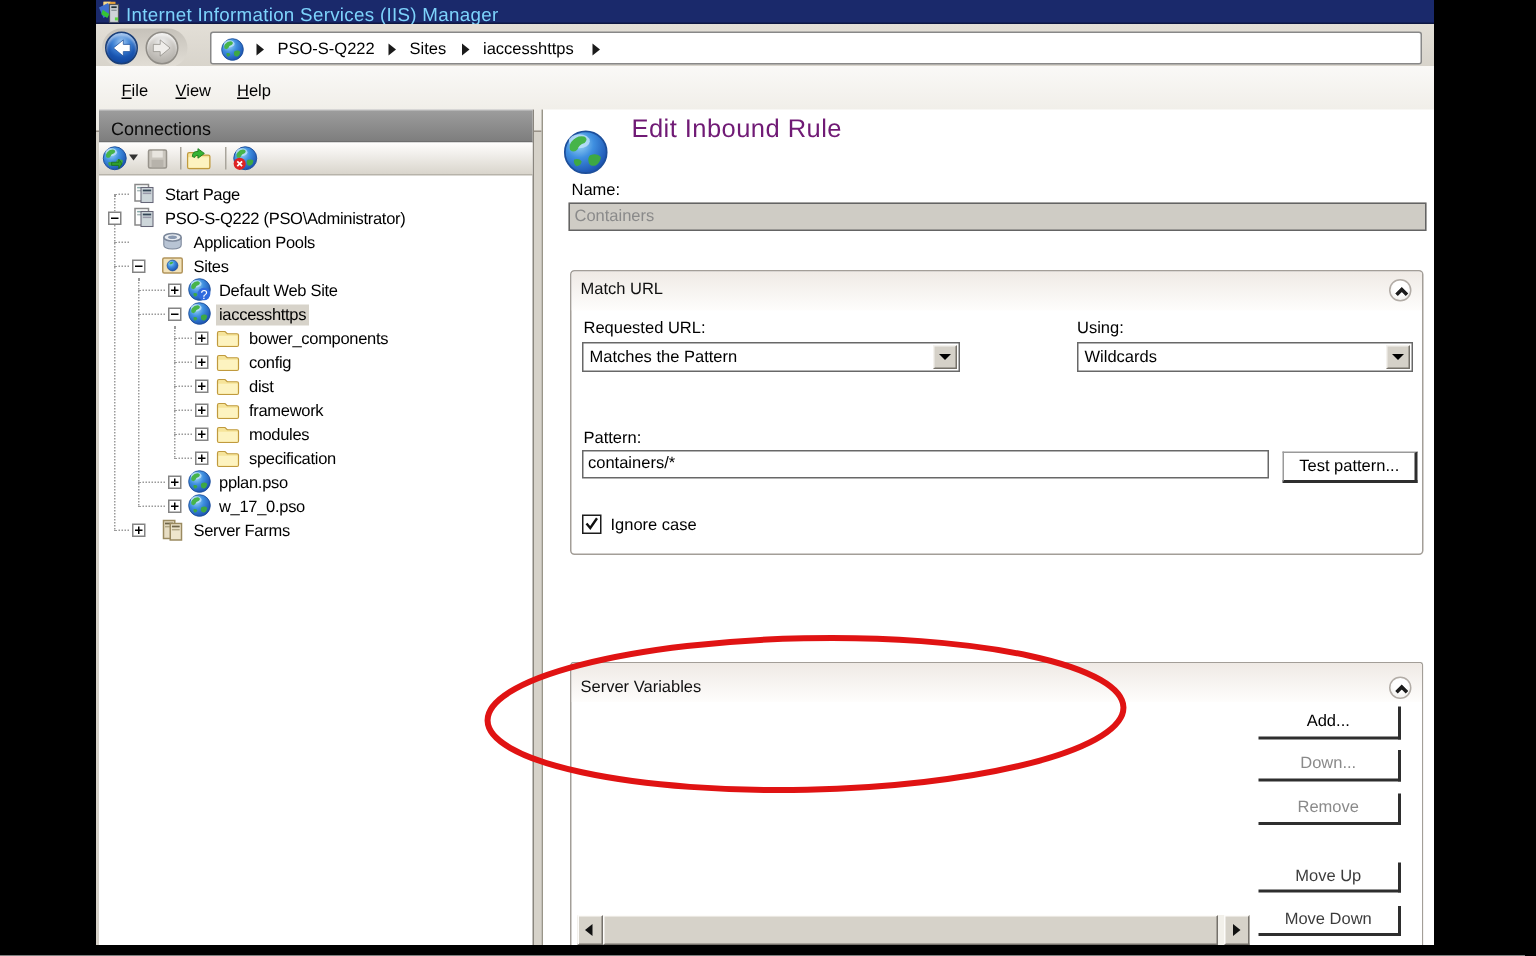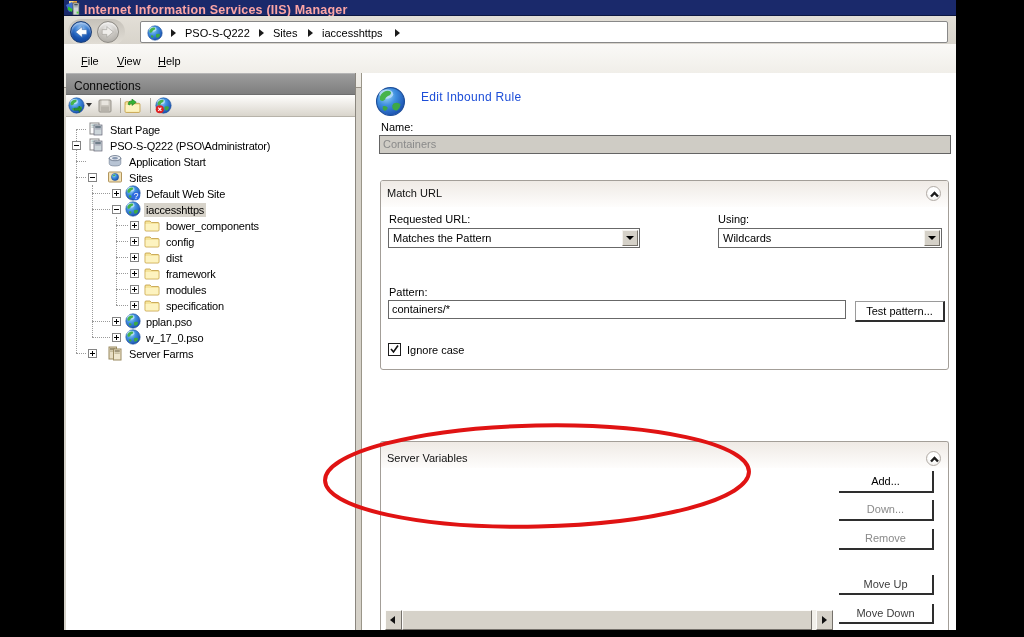--- a/index.html
+++ b/index.html
@@ -1,21 +1,21 @@
 <!DOCTYPE html>
 <html><head><meta charset="utf-8">
 <style>
 *{margin:0;padding:0;box-sizing:border-box}
 html,body{width:1024px;height:637px;overflow:hidden}
 body{background:#000;position:relative;font-family:"Liberation Sans",sans-serif;font-size:11px;color:#000}
 .abs{position:absolute}
 #win{position:absolute;left:64px;top:0;width:892px;height:630px;background:#d6d2c9;overflow:hidden}
 
 #title{position:absolute;left:0;top:0;width:100%;height:16px;background:#1a296b;border-bottom:1px solid #0d1742}
-#title .t{position:absolute;left:20px;top:3px;color:#fca5a5;font-weight:bold;font-size:12.5px;letter-spacing:.2px}
+#title .t{position:absolute;left:20px;top:3px;color:#7dd3fc;font-weight:normal;font-size:12.5px;letter-spacing:.2px}
 
 #addr{position:absolute;left:0;top:16px;width:100%;height:44px;background:linear-gradient(#e3dfd7,#d2cec5)}
 .navball{position:absolute;border-radius:50%;width:22px;height:22px;top:5px}
 #back{left:6px;background:radial-gradient(circle at 50% 30%,#9fc8f0 0%,#3b7fd4 35%,#1a55b0 60%,#0b3a8e 100%);border:1px solid #1c3f77;box-shadow:inset 0 2px 2px rgba(255,255,255,.55)}
 #fwd{left:33px;background:radial-gradient(circle at 50% 30%,#efefef 0%,#cac7c2 45%,#a5a29c 100%);border:1px solid #8f8c86;box-shadow:inset 0 2px 2px rgba(255,255,255,.7)}
 .navarr{position:absolute;top:5px;left:4px}
 #crumb{position:absolute;left:76px;top:5px;width:808px;height:22px;background:#fff;border:1px solid #888;border-radius:2px}
 .bsep{position:absolute;top:7px;width:0;height:0;border-left:5px solid #1a1a1a;border-top:4px solid transparent;border-bottom:4px solid transparent}
 .bitem{position:absolute;top:4.5px;font-size:11px;color:#000}
 
@@ -227,21 +227,21 @@
           <div class="ebox" style="left:6px"></div>
           <svg class="ticon" style="left:22px" width="16" height="16" viewBox="0 0 16 16">
             <use href="#spage"></use>
           </svg>
           <span class="lbl" style="left:42px">PSO-S-Q222 (PSO\Administrator)</span>
         </div>
 <div class="trow" style="top:80px">
           <svg class="ticon" style="left:41px" width="16" height="16" viewBox="0 0 16 16">
             <use href="#apool"></use>
           </svg>
-          <span class="lbl" style="left:61px">Application Start</span>
+          <span class="lbl" style="left:61px">Application Pools</span>
         </div>
 <div class="trow" style="top:96px">
           <div class="ebox" style="left:22px"></div>
           <svg class="ticon" style="left:41px" width="16" height="16" viewBox="0 0 16 16">
             <use href="#sitesi"></use>
           </svg>
           <span class="lbl" style="left:61px">Sites</span>
         </div>
 <div class="trow" style="top:112px">
           <div class="ebox plus" style="left:46px"></div>
@@ -322,21 +322,21 @@
           </svg>
           <span class="lbl" style="left:61px">Server Farms</span>
         </div>
 </div>
 </div>
 
 <div id="main">
 <svg class="abs" style="left:13px;top:13px" width="31" height="31" viewBox="0 0 16 16">
         <use href="#globe"></use>
       </svg>
-<div class="abs" style="left:59px;top:17px;font-size:12px;letter-spacing:.3px;color:#1d4ed8">Edit Inbound Rule</div>
+<div class="abs" style="left:59px;top:3px;font-size:17px;letter-spacing:.3px;color:#701a75">Edit Inbound Rule</div>
 <div class="lab" style="left:19px;top:48px">Name:</div>
 <div class="tbox" style="left:17px;top:62px;width:572px;height:19px;background:#cfccc5;border-color:#646464;color:#8a8a8a;line-height:17px;padding-left:3px">Containers</div>
 
 <div class="sect" style="left:18px;top:107px;width:569px;height:190px">
 <div class="shead"></div>
 <div class="stitle">Match URL</div>
 <div class="chev" style="left:545px;top:5px">
           <svg width="15" height="15" viewBox="0 0 15 15">
             <use href="#chup"></use>
           </svg>

